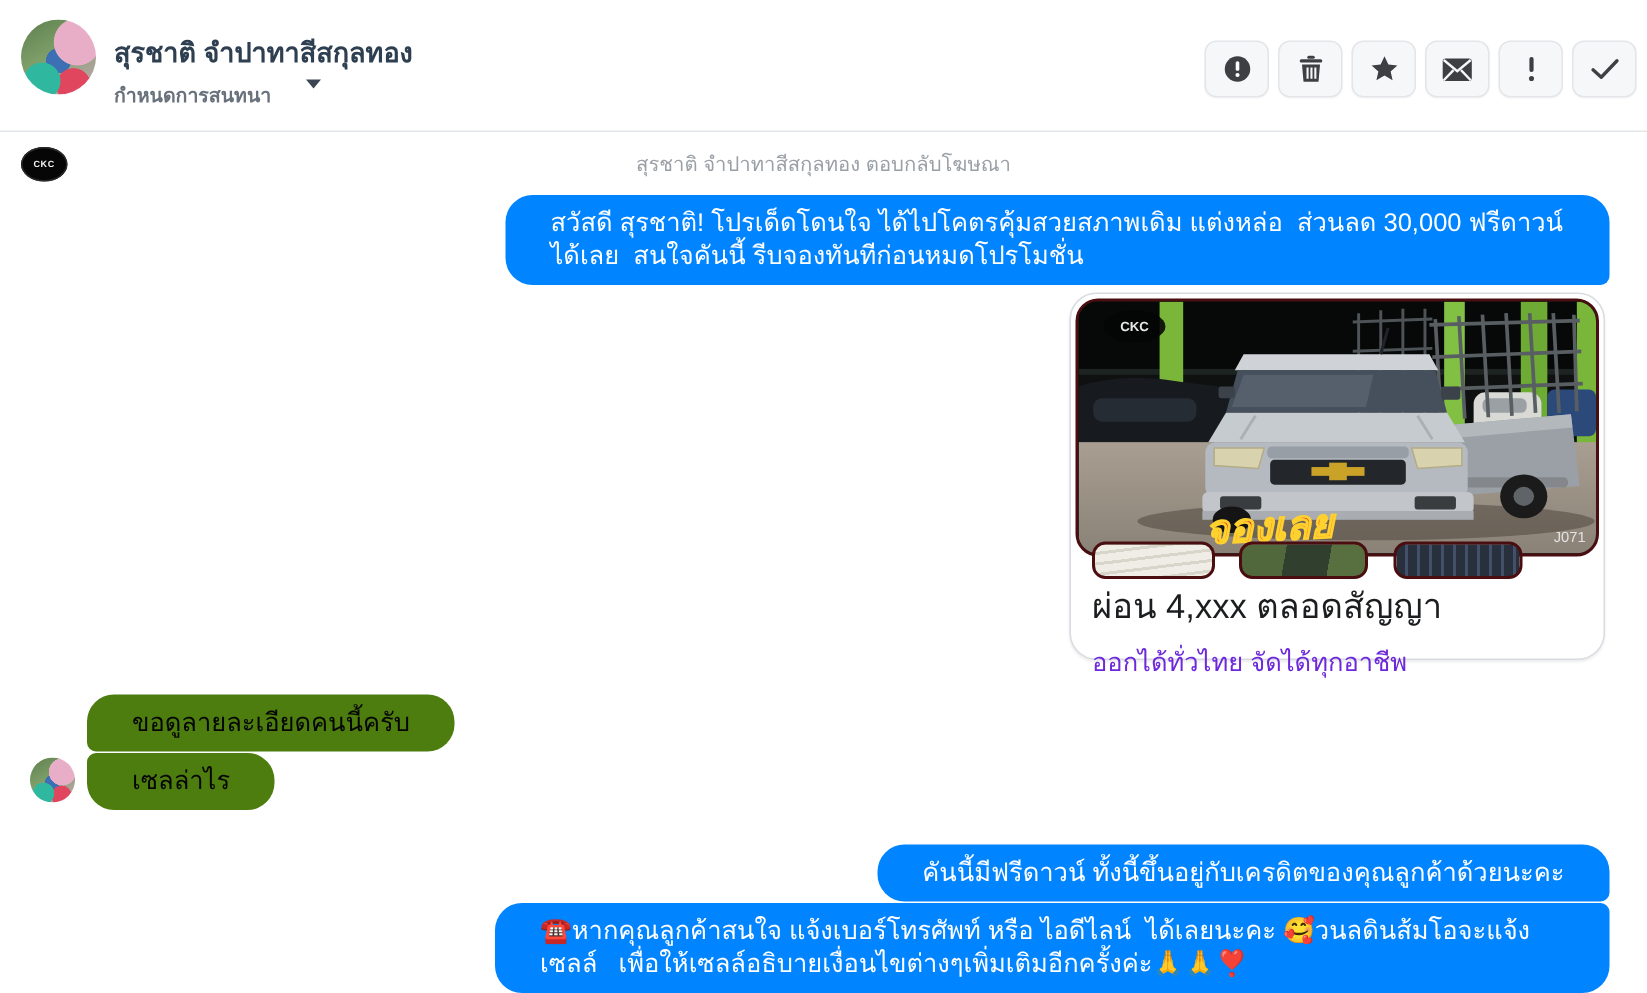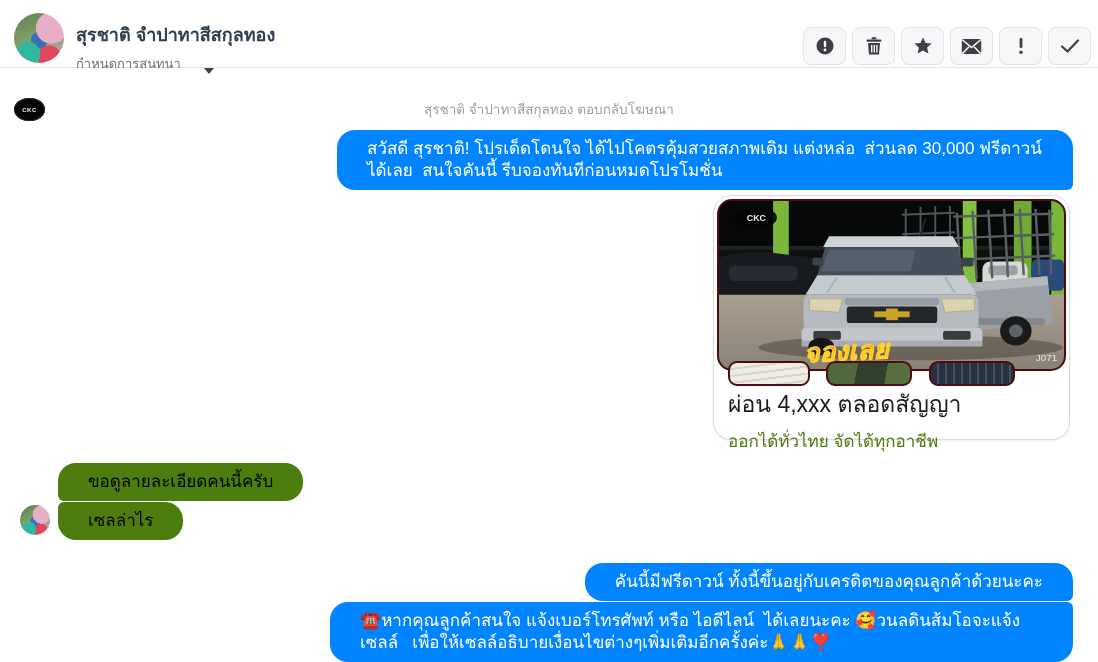--- a/index.html
+++ b/index.html
@@ -3,32 +3,32 @@
 <meta charset="utf-8">
 <style>
   html,body{margin:0;padding:0;}
   body{
     width:1098px;height:662px;position:relative;overflow:hidden;
     background:#ffffff;
     font-family:"Liberation Sans","DejaVu Sans",sans-serif;
     -webkit-font-smoothing:antialiased;
   }
   
-  .header{position:absolute;top:0;left:0;width:1098px;height:68px;background:#fff;border-bottom:1px solid #e2e5e9;box-sizing:border-box;}
+  .header{position:absolute;top:0;left:0;width:1098px;height:88px;background:#fff;border-bottom:1px solid #e2e5e9;box-sizing:border-box;}
   .avatar-lg{
     position:absolute;left:14px;top:13px;width:50px;height:50px;border-radius:50%;overflow:hidden;
     background:
       radial-gradient(circle at 28% 82%, #2fb7a0 0 22%, transparent 23%),
       radial-gradient(circle at 70% 88%, #e0475e 0 20%, transparent 21%),
       radial-gradient(circle at 75% 30%, #e8aec8 0 30%, transparent 31%),
       radial-gradient(circle at 50% 55%, #3d6fb4 0 22%, transparent 23%),
       linear-gradient(150deg,#5d7f4d 0%,#7fa06a 45%,#caa7b8 100%);
   }
   .hdr-name{position:absolute;left:76px;top:20px;font-size:18px;font-weight:bold;color:#2d3f50;}
-  .hdr-sub{position:absolute;left:76px;top:53px;font-size:13px;color:#69727c;display:flex;align-items:flex-end;gap:23px;}
+  .hdr-sub{position:absolute;left:76px;top:53px;font-size:13px;color:#69727c;display:flex;align-items:flex-start;gap:23px;font-weight:bold;}
   .caret-down{width:0;height:0;border-left:5px solid transparent;border-right:5px solid transparent;border-top:6px solid #3c4652;display:inline-block;}
   .actions{position:absolute;top:27px;right:7px;display:flex;gap:6px;}
   .act-btn{
     width:43px;height:38px;border-radius:8px;background:#f6f7f8;border:1px solid #e3e5e8;
     display:flex;align-items:center;justify-content:center;cursor:pointer;padding:0;
     box-shadow:0 1px 1px rgba(0,0,0,0.03);
   }
   .act-btn svg{display:block;}
   
   .chat{position:absolute;top:89px;left:0;width:1098px;height:642px;background:#fff;}
@@ -69,21 +69,21 @@
     position:absolute;top:3px;left:3px;width:349px;height:172px;border-radius:15px;
     border:2px solid #4a0e10;box-sizing:border-box;overflow:hidden;background:#101312;
   }
   .card-photo svg{display:block;width:100%;height:100%;}
   .thumb{position:absolute;height:25px;width:82px;border:2px solid #4a0e10;border-radius:9px;top:165px;box-sizing:border-box;}
   .thumb.t1{left:14px;background:repeating-linear-gradient(173deg,#efede6 0 5px,#d8d5ca 5px 7px);}
   .thumb.t2{left:112px;width:86px;background:linear-gradient(100deg,#50683c 0 35%,#31402e 35% 70%,#58703f 70%);}
   .thumb.t3{left:215px;width:86px;background:repeating-linear-gradient(90deg,#27303c 0 6px,#43506a 6px 8px);}
   .card-text{position:absolute;left:14px;top:190px;right:12px;}
   .card-title{font-size:23px;font-weight:normal;color:#1b1d1f;}
-  .card-sub{font-size:17px;color:#4d7c0f;margin-top:5px;}
+  .card-sub{font-size:17px;color:#6d28d9;margin-top:5px;}
 </style>
 </head>
 <body>
 
 <div class="header">
   <div class="avatar-lg"></div>
   <div class="hdr-name">สุรชาติ จำปาทาสีสกุลทอง</div>
   <div class="hdr-sub">
     <span>กำหนดการสนทนา</span>
     <span class="caret-down"></span>

